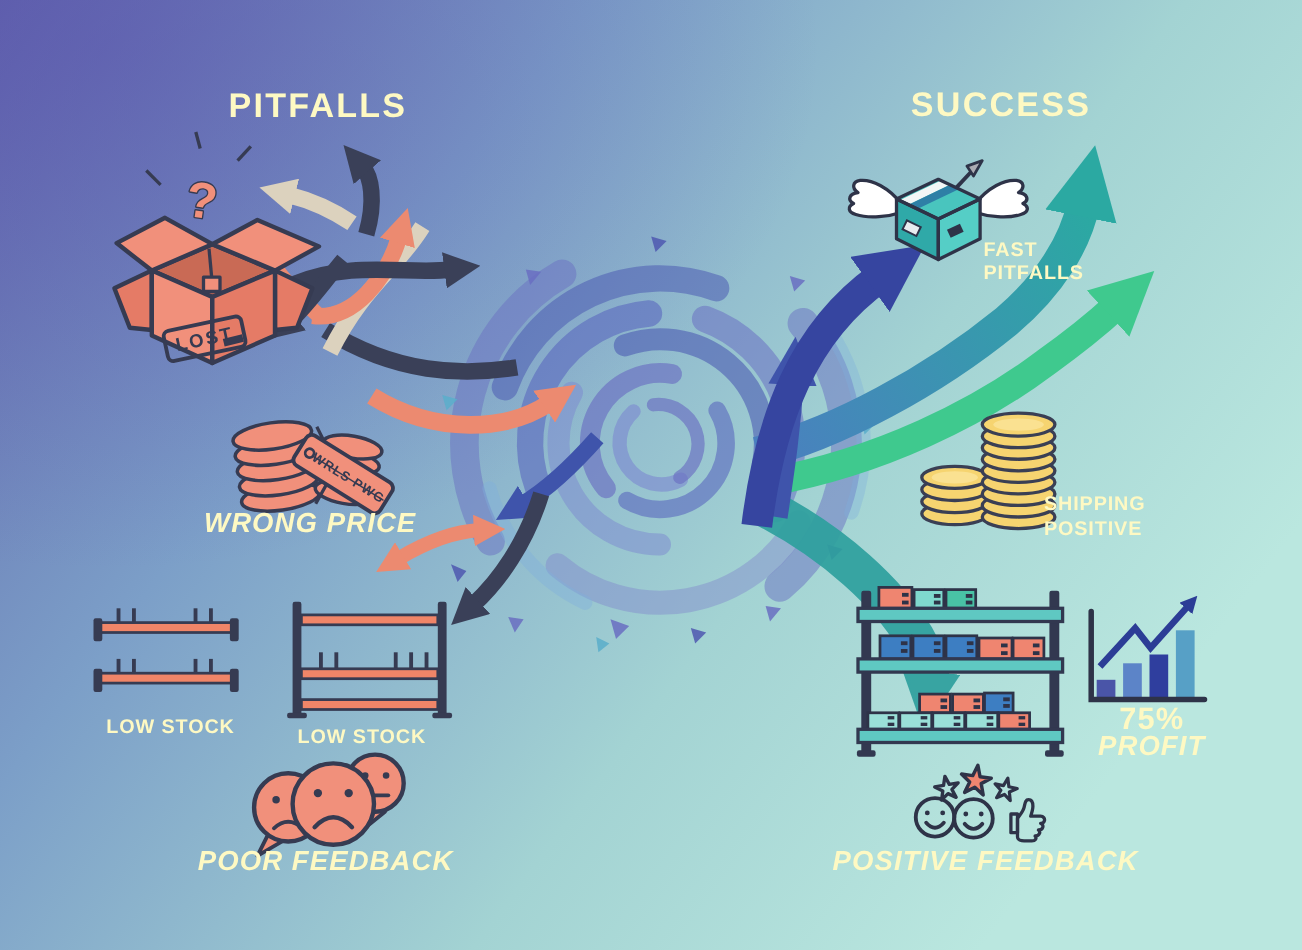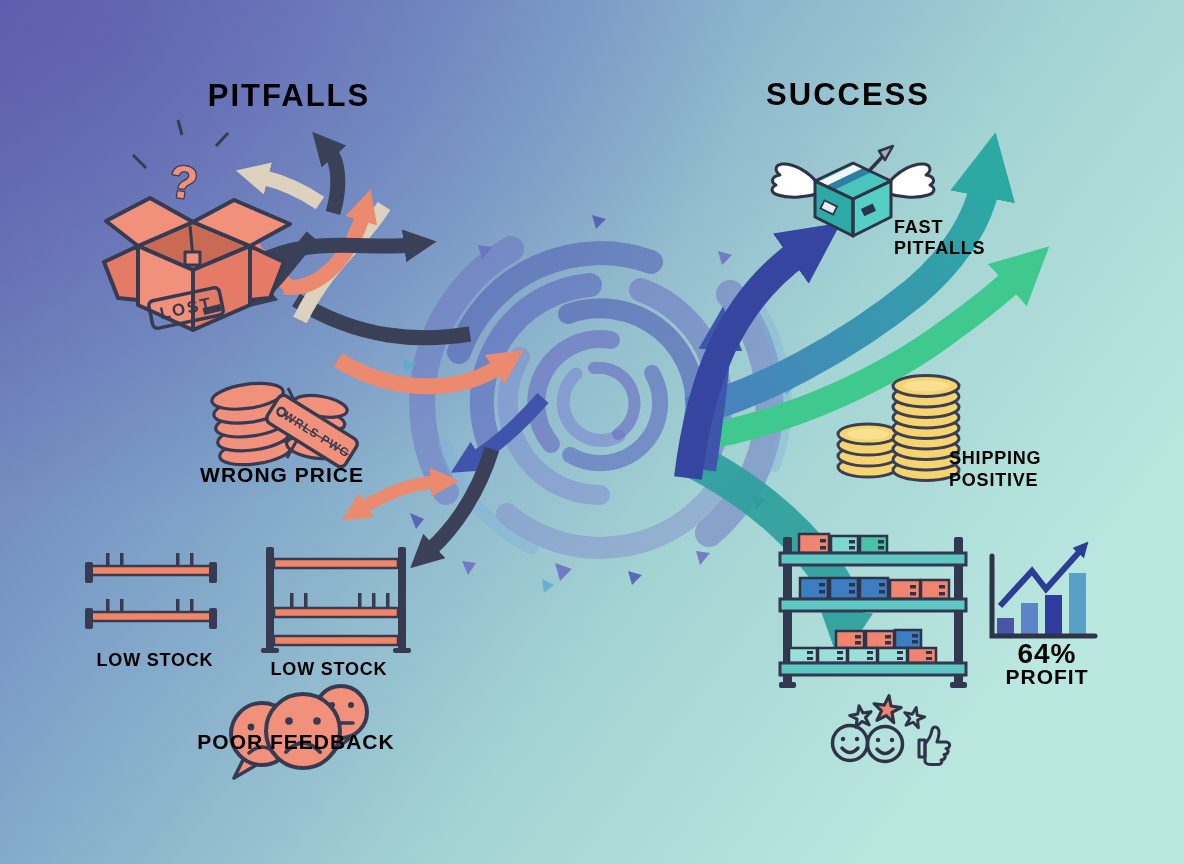--- a/index.html
+++ b/index.html
@@ -1,23 +1,23 @@
 <!DOCTYPE html>
 <html><head>
 <meta charset="utf-8">
 <style>
   html,body{margin:0;padding:0;background:#5f6aa8;}
   .stage{position:relative;width:1184px;height:864px;overflow:hidden;
          font-family:"Liberation Sans",sans-serif;}
   svg.art{position:absolute;left:0;top:0;width:1184px;height:864px;display:block;}
-  .lbl{position:absolute;color:#000000;font-weight:800;letter-spacing:1px;
+  .lbl{position:absolute;color:#fef9c3;font-weight:800;letter-spacing:1px;
        white-space:nowrap;line-height:1;}
   .ctr{transform:translateX(-50%);}
   .title{font-size:31px;letter-spacing:2px;}
-  .sub{font-size:21px;}
+  .sub{font-size:25px;font-style:italic;}
   .small{font-size:18px;letter-spacing:.8px;text-align:center;}
   .big{font-size:28px;}
   svg text{font-family:"Liberation Sans",sans-serif;}
 </style>
 </head>
 <body>
 
 <div class="stage">
 
 <svg class="art" viewBox="0 0 1184 864">
@@ -365,27 +365,28 @@
       <path d="M 877,749 Q 885,758 893,749" stroke-linecap="round"></path>
     </g>
     <g fill="none" stroke="#2E3348" stroke-width="3" stroke-linejoin="round">
       <rect x="919" y="740" width="6" height="17"></rect>
       <path d="M 925,744 c 2,-3 5,-6 6,-10 c 1,-4 1,-7 4,-7 c 3,0 4,3 4,6 c 0,3 -1,6 -2,9 l 9,0 c 2.5,0 4,2 3.5,4 c -0.4,1.6 -2,2.5 -3.5,2.5 c 1.5,0.5 2.5,2 2,3.5 c -0.5,1.7 -2,2.5 -4,2.5 c 1,0.8 1.5,2 1,3.2 c -0.6,1.5 -2,2.3 -4,2.3 c 0.8,0.8 1,2 0.4,3 c -0.8,1.3 -2,1.5 -3.4,1.5 l -7,0 c -2.5,0 -6,-1 -6,-3.5 z"></path>
     </g>
   </g>
 </svg>
 
 <div class="lbl title ctr" style="left:289px;top:80px">PITFALLS</div>
-<div class="lbl title ctr" style="left:848px;top:79px">SUCCESS</div>
+<div class="lbl title ctr" style="left:910px;top:79px">SUCCESS</div>
 
 <div class="lbl sub ctr" style="left:282px;top:464px">WRONG PRICE</div>
 <div class="lbl small ctr" style="left:155px;top:651px">LOW STOCK</div>
 <div class="lbl small ctr" style="left:329px;top:660px">LOW STOCK</div>
-<div class="lbl sub ctr" style="left:296px;top:731px">POOR FEEDBACK</div>
+<div class="lbl sub ctr" style="left:296px;top:771px">POOR FEEDBACK</div>
 
 <div class="lbl small" style="left:894px;top:218px">FAST</div>
 <div class="lbl small" style="left:894px;top:239px">PITFALLS</div>
 <div class="lbl small" style="left:949px;top:449px">SHIPPING</div>
 <div class="lbl small" style="left:949px;top:471px">POSITIVE</div>
-<div class="lbl big ctr" style="left:1047px;top:640px">64%</div>
+<div class="lbl big ctr" style="left:1047px;top:640px">75%</div>
 <div class="lbl sub ctr" style="left:1047px;top:666px">PROFIT</div>
+<div class="lbl sub ctr" style="left:896px;top:771px">POSITIVE FEEDBACK</div>
 
 </div>
 
 </body></html>

